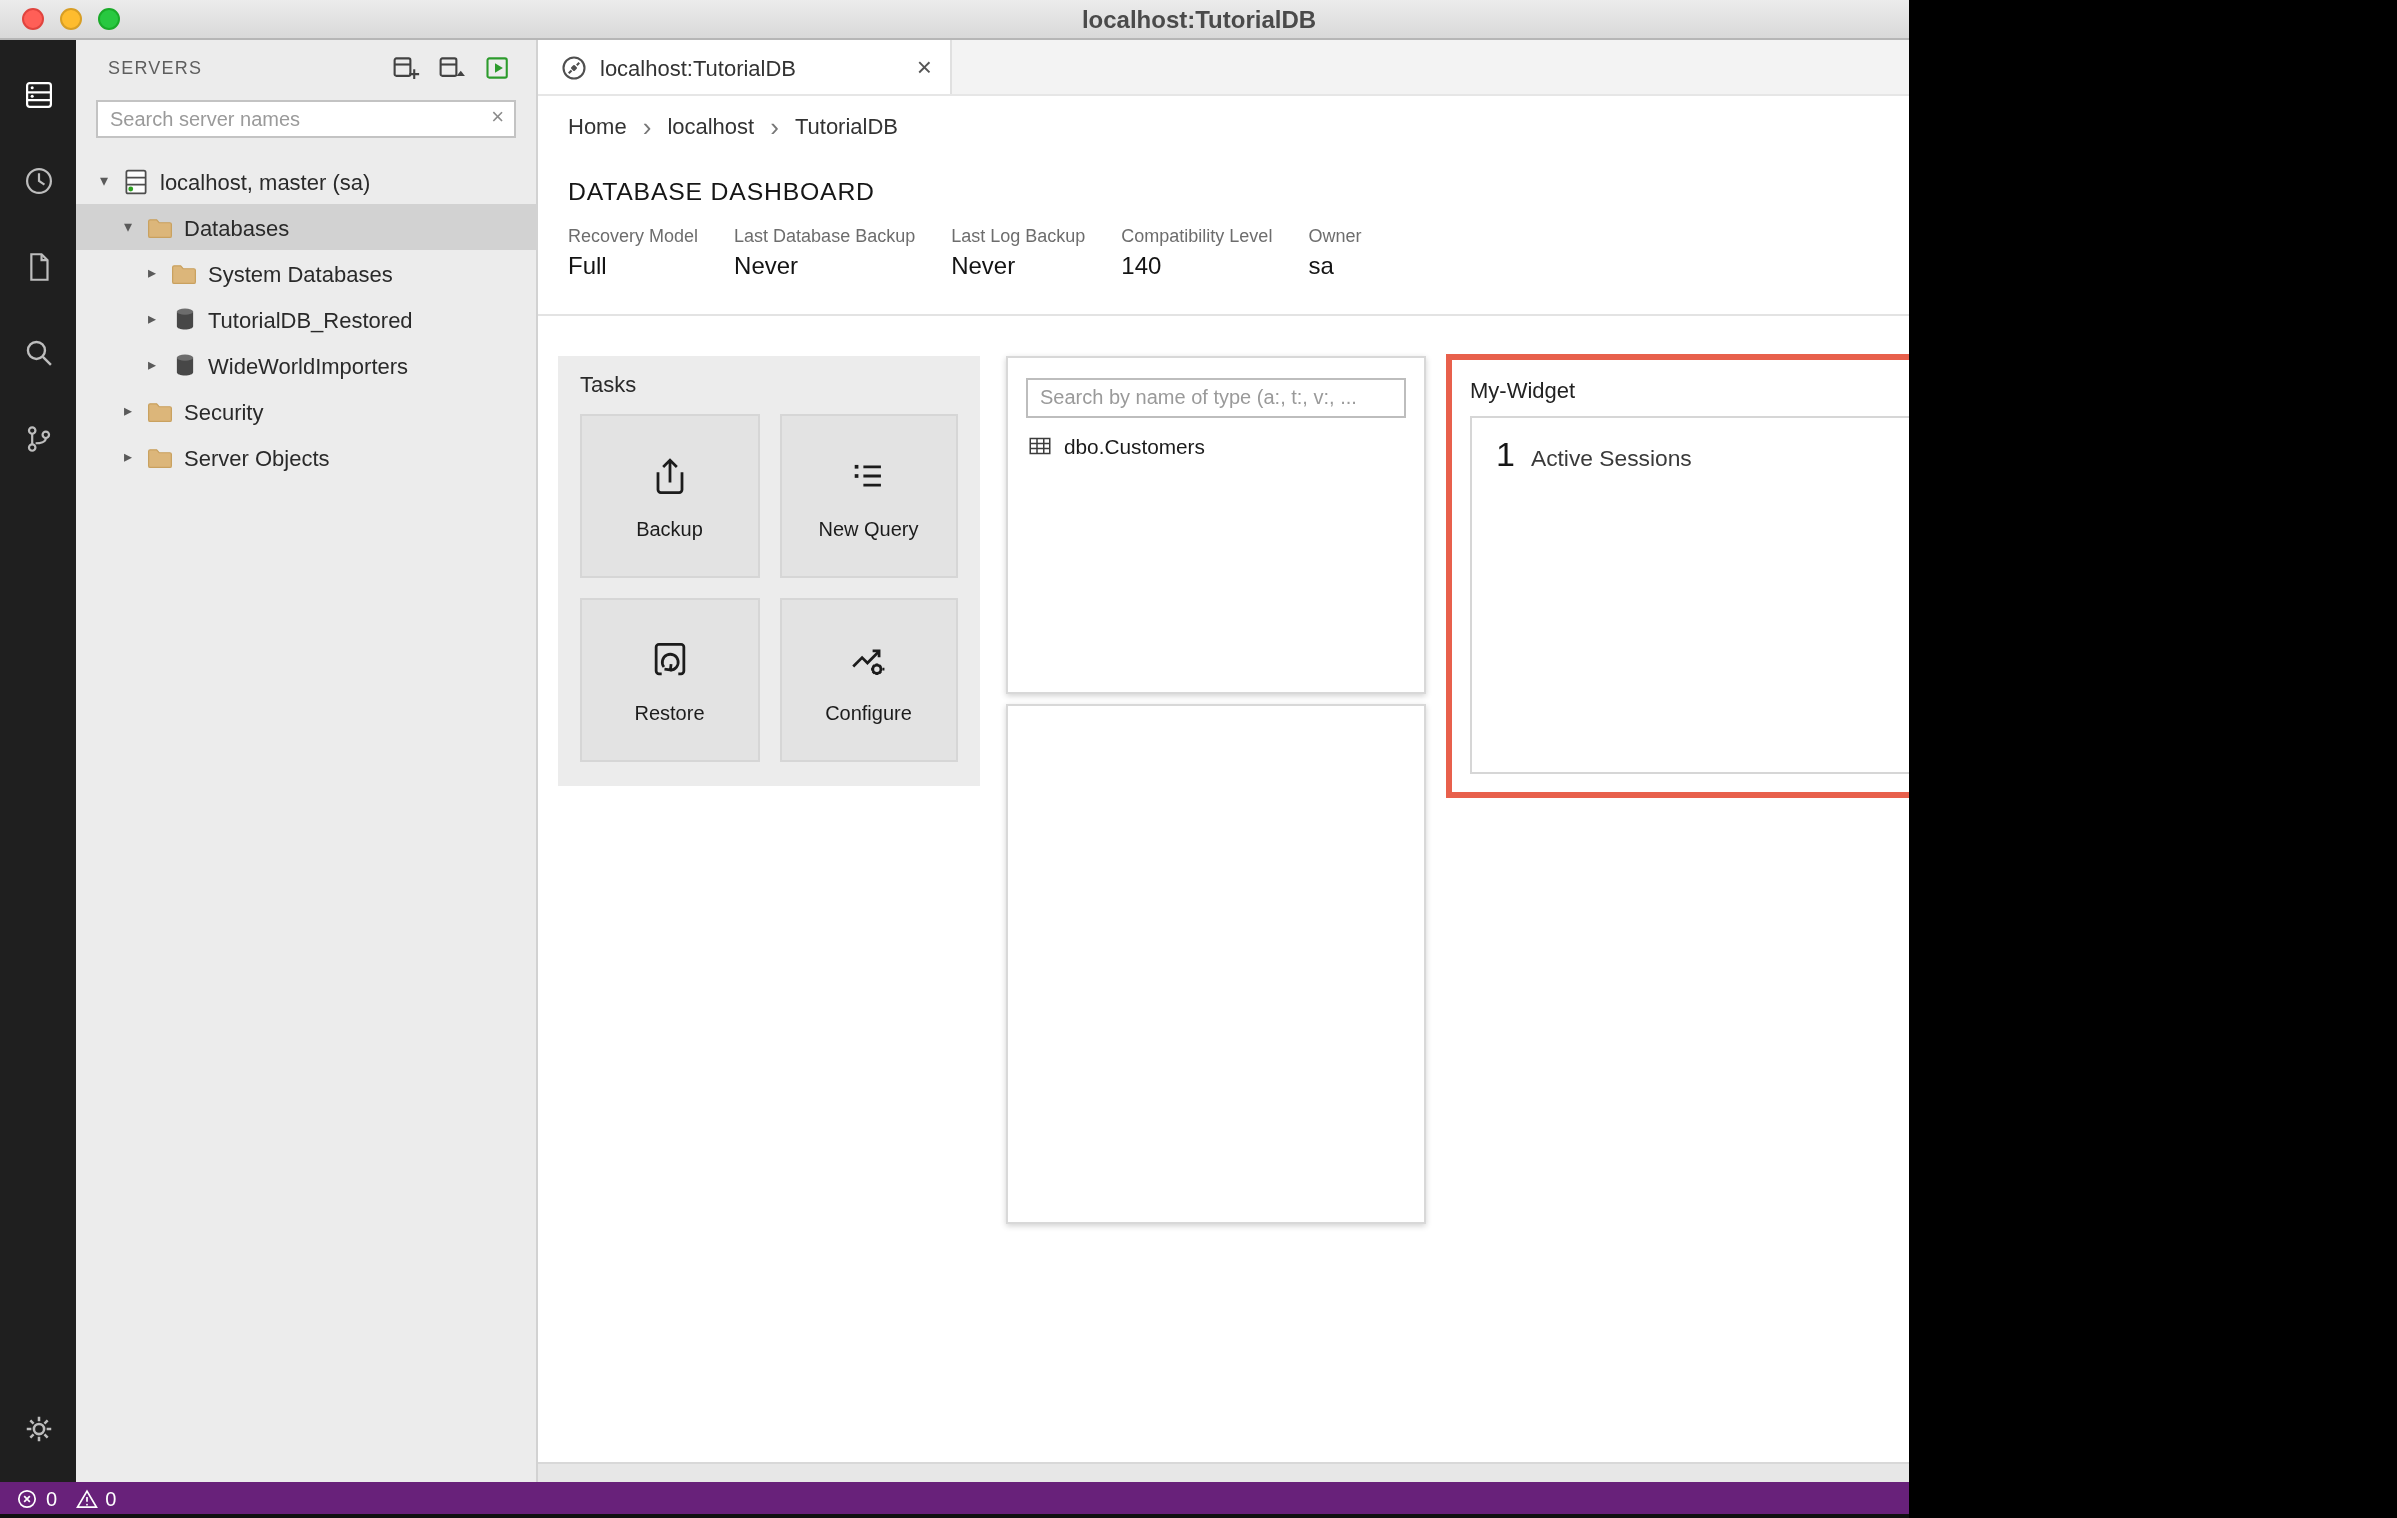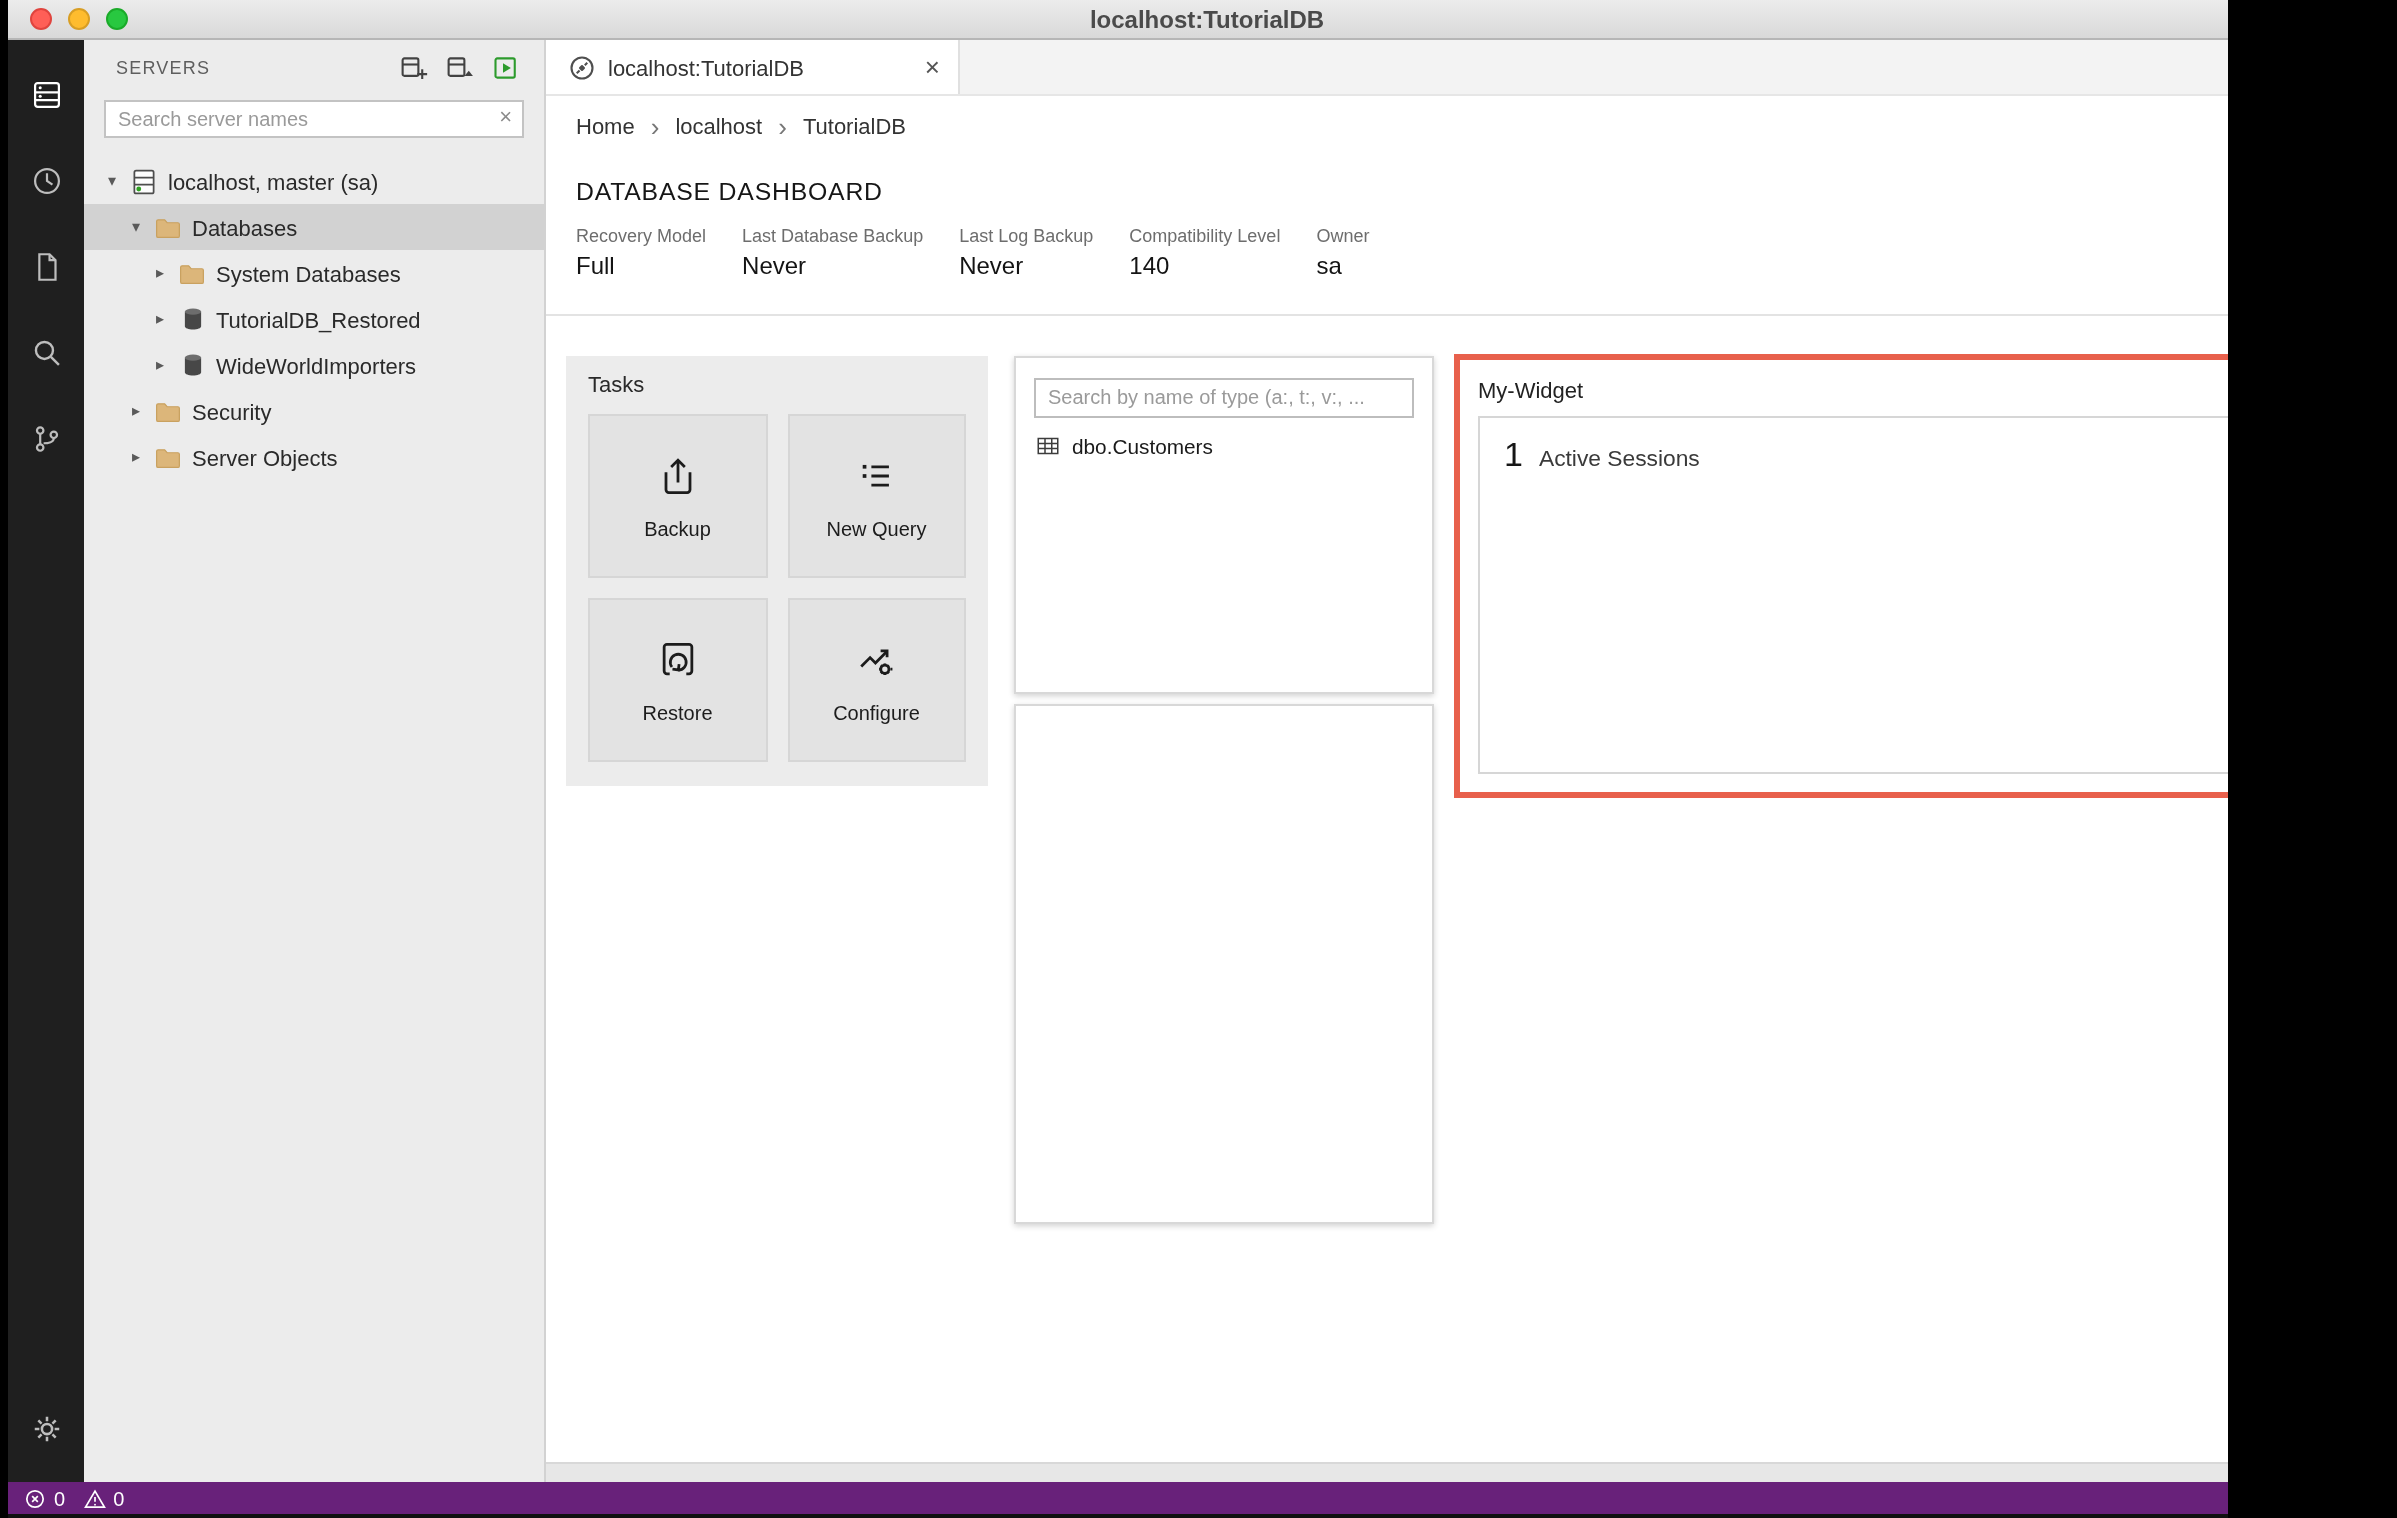--- a/index.html
+++ b/index.html
@@ -1,18 +1,18 @@
 <!DOCTYPE html>
 <html><head>
 <meta charset="utf-8">
 <style>
   * { box-sizing: border-box; margin: 0; padding: 0; }
   html,body { background:#000; }
   body { font-family:"Liberation Sans","DejaVu Sans",sans-serif; }
-  .stage { width:2228px; height:1518px; overflow:hidden;padding-left:8px; }
+  .stage { width:1909px; height:1518px; overflow:hidden; }
   .app { width:1199px; height:759px; transform:scale(2); transform-origin:0 0;
          display:flex; flex-direction:column; background:#fff; }
 
   
   .titlebar { flex:0 0 20px; height:20px; background:linear-gradient(#ececec,#d9d9d9);
               border-bottom:1px solid #b6b6b6; position:relative; display:flex; align-items:center; }
   .lights { position:absolute; left:11px; top:0; bottom:0; display:flex; align-items:center; gap:8px; }
   .light { width:11px; height:11px; border-radius:50%; }
   .light.red { background:#ff5f57; border:1px solid #e0443e; }
   .light.yellow { background:#febc2e; border:1px solid #d89e24; }

